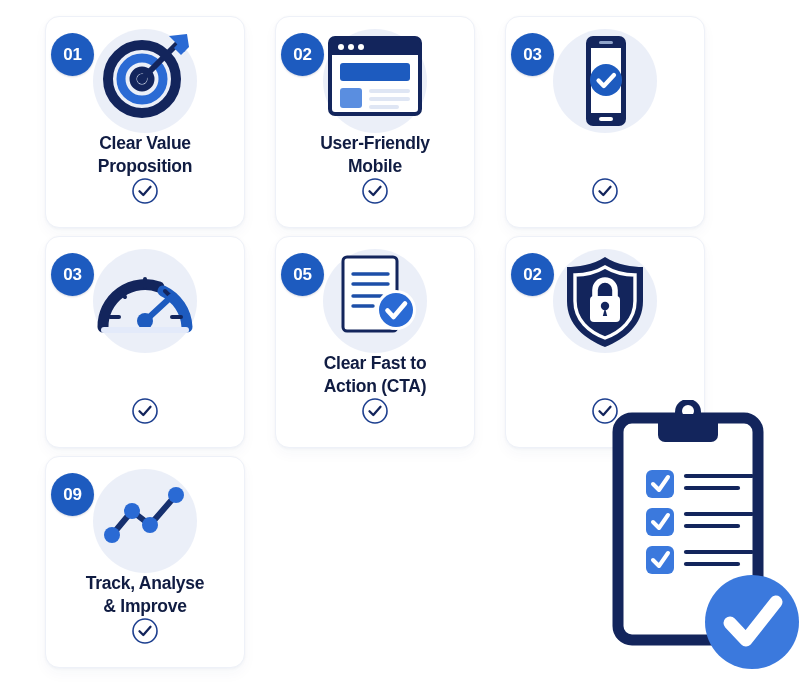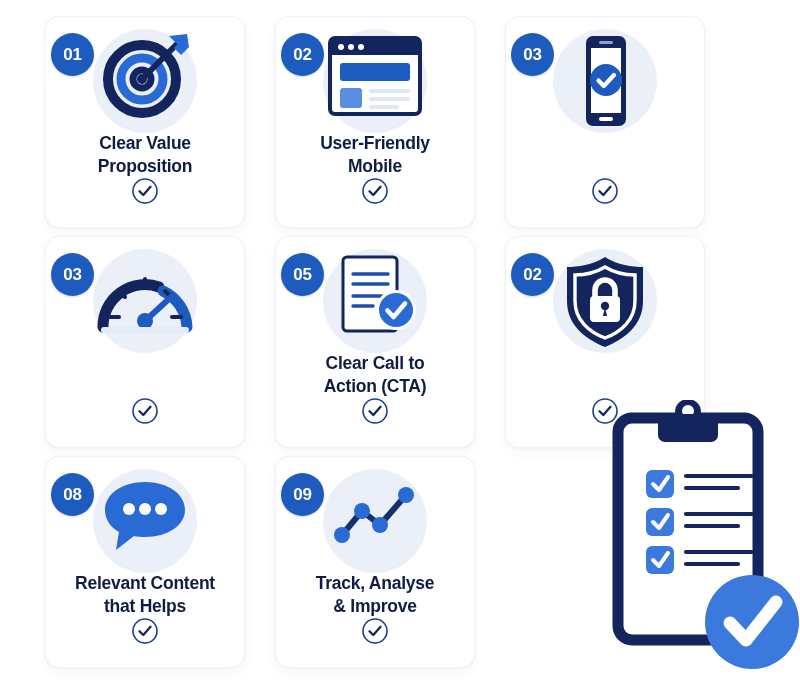--- a/index.html
+++ b/index.html
@@ -230,21 +230,21 @@
           <path d="M20 9 h46 a4 4 0 0 1 4 4 v66 a4 4 0 0 1 -4 4 h-46 a4 4 0 0 1 -4 -4 v-66 a4 4 0 0 1 4 -4 z" fill="#ffffff" stroke="#13255c" stroke-width="3"></path>
           <line x1="26" y1="26" x2="61" y2="26" stroke="#1d4fa8" stroke-width="3.4" stroke-linecap="round"></line>
           <line x1="26" y1="36" x2="61" y2="36" stroke="#1d4fa8" stroke-width="3.4" stroke-linecap="round"></line>
           <line x1="26" y1="48" x2="55" y2="48" stroke="#1d4fa8" stroke-width="3.4" stroke-linecap="round"></line>
           <line x1="26" y1="58" x2="46" y2="58" stroke="#1d4fa8" stroke-width="3.4" stroke-linecap="round"></line>
           <circle cx="69" cy="62" r="20" fill="#ffffff"></circle>
           <circle cx="69" cy="62" r="17" fill="#2a6ad4"></circle>
           <path d="M60.5 62.5 L66.5 69 L78 55.5" fill="none" stroke="#ffffff" stroke-width="4.6" stroke-linecap="round" stroke-linejoin="round"></path>
         </svg>
       </div>
-      <div class="caption"><span>Clear Call to</span><br><span>Action (CTA)</span></div>
+      <div class="caption"><span>Clear Fast to</span><br><span>Action (CTA)</span></div>
       <div class="tick">
         <svg width="28" height="28" viewBox="0 0 28 28">
           <circle cx="14" cy="14" r="12" fill="none" stroke="#1d3f8f" stroke-width="1.6"></circle>
           <path d="M8.5 14.2 L12.3 18 L19.5 9.8" fill="none" stroke="#13255c" stroke-width="2.3" stroke-linecap="round" stroke-linejoin="round"></path>
         </svg>
       </div>
     </div>
 
     <div class="card">
       <div class="badge">02</div>
@@ -261,39 +261,20 @@
       </div>
       <div class="tick">
         <svg width="28" height="28" viewBox="0 0 28 28">
           <circle cx="14" cy="14" r="12" fill="none" stroke="#1d3f8f" stroke-width="1.6"></circle>
           <path d="M8.5 14.2 L12.3 18 L19.5 9.8" fill="none" stroke="#13255c" stroke-width="2.3" stroke-linecap="round" stroke-linejoin="round"></path>
         </svg>
       </div>
     </div>
 
 
-    <div class="card">
-      <div class="badge">08</div>
-      <div class="icon-wrap">
-        <div class="icon-disc"></div>
-        <svg width="94" height="84" viewBox="0 0 94 84">
-          <path d="M47 8 C24 8 7 20 7 36 C7 45 12 53 21 58 L18 76 L36 62 C39 62.7 43 63 47 63 C70 63 87 51 87 36 C87 20 70 8 47 8 z" fill="#2a6ad4"></path>
-          <circle cx="31" cy="35" r="6" fill="#ffffff"></circle>
-          <circle cx="47" cy="35" r="6" fill="#ffffff"></circle>
-          <circle cx="63" cy="35" r="6" fill="#ffffff"></circle>
-        </svg>
-      </div>
-      <div class="caption"><span>Relevant Content</span><br><span>that Helps</span></div>
-      <div class="tick">
-        <svg width="28" height="28" viewBox="0 0 28 28">
-          <circle cx="14" cy="14" r="12" fill="none" stroke="#1d3f8f" stroke-width="1.6"></circle>
-          <path d="M8.5 14.2 L12.3 18 L19.5 9.8" fill="none" stroke="#13255c" stroke-width="2.3" stroke-linecap="round" stroke-linejoin="round"></path>
-        </svg>
-      </div>
-    </div>
 
     <div class="card">
       <div class="badge">09</div>
       <div class="icon-wrap">
         <div class="icon-disc"></div>
         <svg width="90" height="70" viewBox="0 0 90 70">
           <polyline points="12,54 32,30 50,44 76,14" fill="none" stroke="#16306e" stroke-width="6" stroke-linecap="round" stroke-linejoin="round"></polyline>
           <circle cx="12" cy="54" r="8" fill="#2a6ad4"></circle>
           <circle cx="32" cy="30" r="8" fill="#2a6ad4"></circle>
           <circle cx="50" cy="44" r="8" fill="#2a6ad4"></circle>

